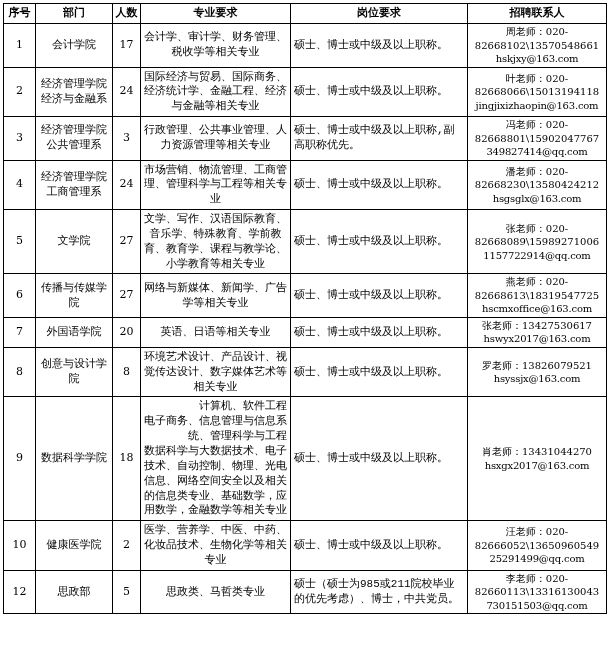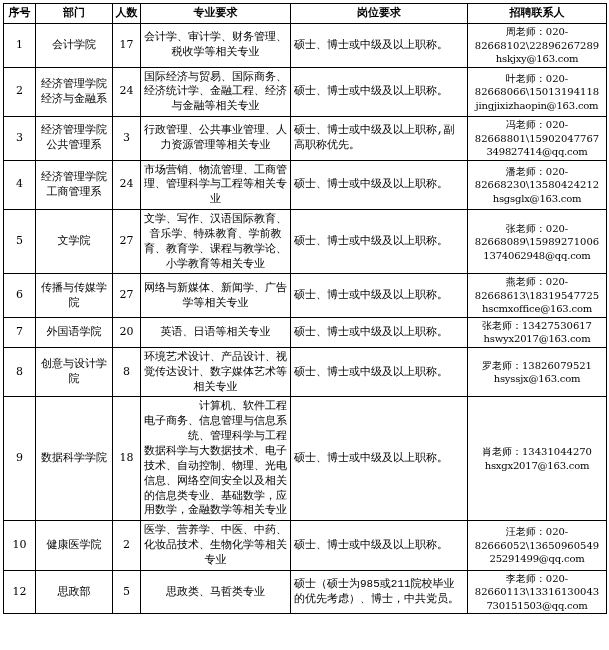--- a/index.html
+++ b/index.html
@@ -70,21 +70,21 @@
       </tr>
     </thead>
     <tbody id="table-body">
         <tr>
     <td class="c-index">1</td>
     <td class="c-dept">会计学院</td>
     <td class="c-count">17</td>
     <td class="c-majors">会计学、审计学、财务管理、税收学等相关专业</td>
     <td class="c-req">硕士、博士或中级及以上职称。</td>
     <td class="c-contact">
-      <div class="phone">周老师：020-82668102\22896267289</div>
+      <div class="phone">周老师：020-82668102\13570548661</div>
       <div class="email">hskjxy@163.com</div>
     </td>
   </tr>
         <tr>
     <td class="c-index">2</td>
     <td class="c-dept">经济管理学院经济与金融系</td>
     <td class="c-count">24</td>
     <td class="c-majors">国际经济与贸易、国际商务、经济统计学、金融工程、经济与金融等相关专业</td>
     <td class="c-req">硕士、博士或中级及以上职称。</td>
     <td class="c-contact">
@@ -115,21 +115,21 @@
     </td>
   </tr>
         <tr>
     <td class="c-index">5</td>
     <td class="c-dept">文学院</td>
     <td class="c-count">27</td>
     <td class="c-majors">文学、写作、汉语国际教育、音乐学、特殊教育、学前教育、教育学、课程与教学论、小学教育等相关专业</td>
     <td class="c-req">硕士、博士或中级及以上职称。</td>
     <td class="c-contact">
       <div class="phone">张老师：020-82668089\15989271006</div>
-      <div class="email">1374062948@qq.com</div>
+      <div class="email">1157722914@qq.com</div>
     </td>
   </tr>
         <tr>
     <td class="c-index">6</td>
     <td class="c-dept">传播与传媒学院</td>
     <td class="c-count">27</td>
     <td class="c-majors">网络与新媒体、新闻学、广告学等相关专业</td>
     <td class="c-req">硕士、博士或中级及以上职称。</td>
     <td class="c-contact">
       <div class="phone">燕老师：020-82668613\18319547725</div>

